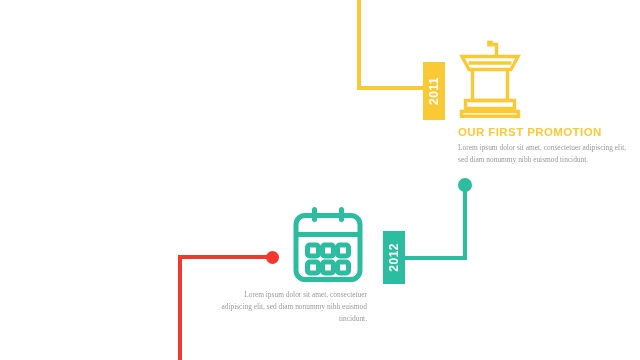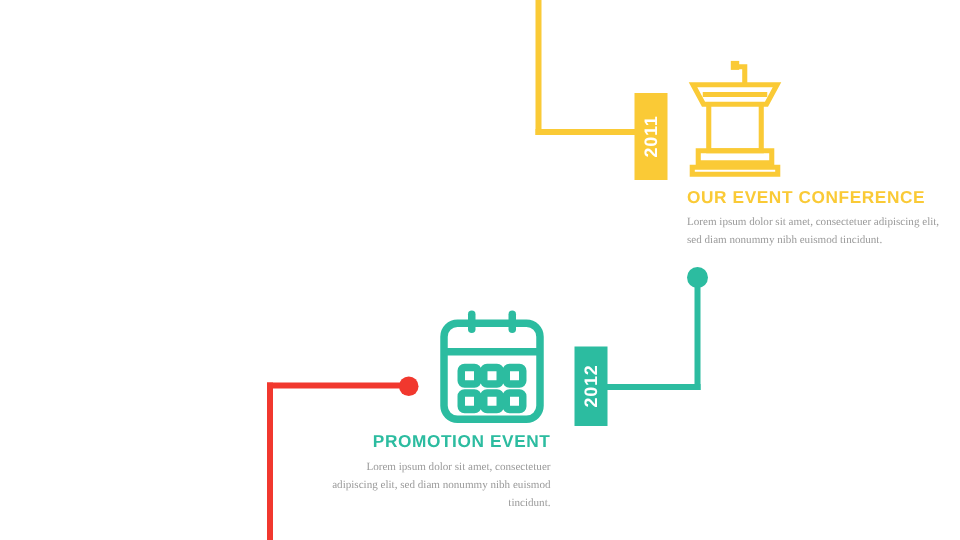--- a/index.html
+++ b/index.html
@@ -227,22 +227,21 @@
         <rect x="47.5" y="40" width="11" height="11" rx="2.2" ry="2.2"></rect>
 
         <rect x="17.5" y="57" width="11" height="11" rx="2.2" ry="2.2"></rect>
         <rect x="32.5" y="57" width="11" height="11" rx="2.2" ry="2.2"></rect>
         <rect x="47.5" y="57" width="11" height="11" rx="2.2" ry="2.2"></rect>
       </g>
     </svg>
   </div>
 
   <div class="block block-conference">
-    <p class="block-title">OUR EVENT CONFERENCE</p>
+    <p class="block-title">OUR FIRST PROMOTION</p>
     <p class="block-body">Lorem ipsum dolor sit amet, consectetuer adipiscing elit, sed diam nonummy nibh euismod tincidunt.</p>
   </div>
 
   <div class="block block-promotion">
-    <p class="block-title">PROMOTION EVENT</p>
     <p class="block-body">Lorem ipsum dolor sit amet, consectetuer adipiscing elit, sed diam nonummy nibh euismod tincidunt.</p>
   </div>
 
 </div>
 
 </body></html>

